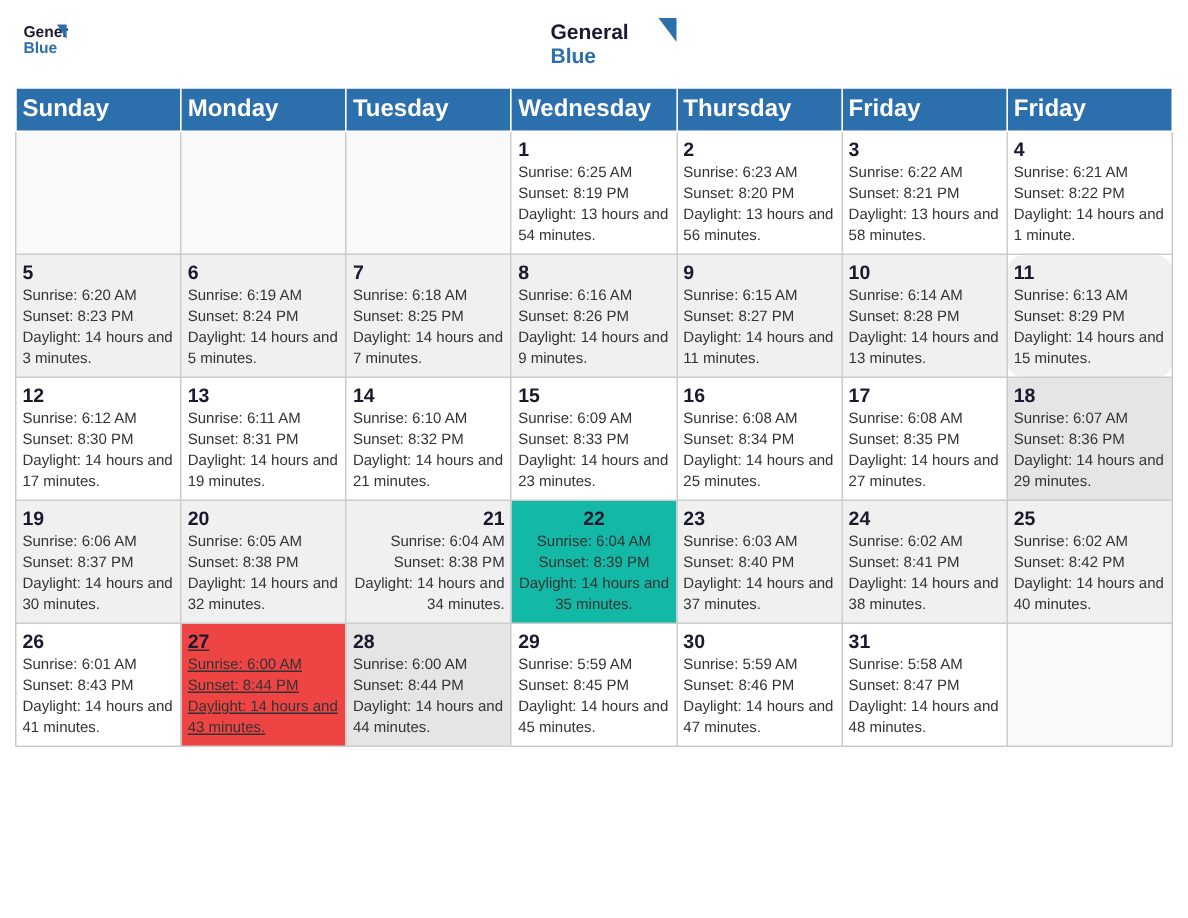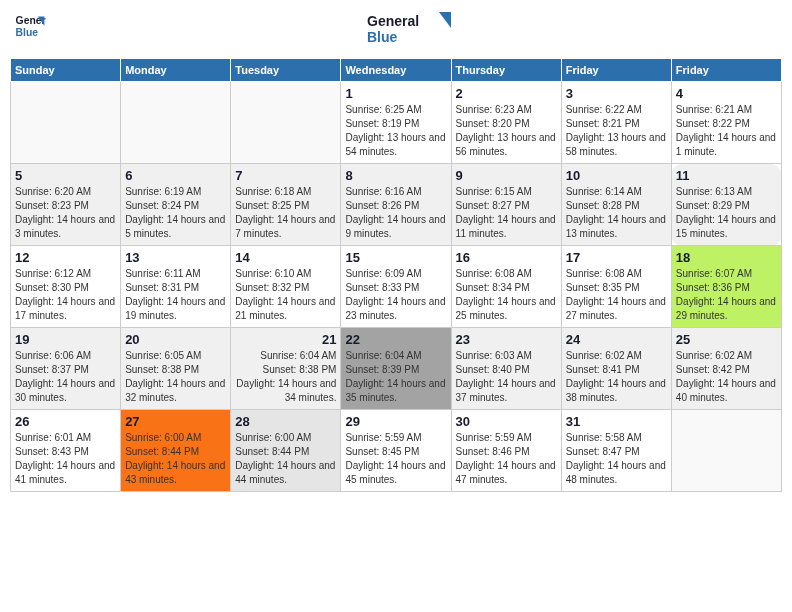--- a/index.html
+++ b/index.html
@@ -39,21 +39,21 @@
       color: #333;
     }
     table {
       width: 100%;
       border-collapse: collapse;
       table-layout: fixed;
     }
     th {
       background-color: #2c6fad;
       color: #fff;
-      font-size: 11px;
+      font-size: 16px;
       font-weight: bold;
       padding: 5px 4px;
       text-align: left;
       border: 1px solid #fff;
     }
     td {
       border: 1px solid #ccc;
       vertical-align: top;
       padding: 4px 4px;
       font-size: 10px;
@@ -190,39 +190,39 @@
           <div class="day-info">Sunrise: 6:09 AM<br>Sunset: 8:33 PM<br>Daylight: 14 hours and 23 minutes.</div>
         </td>
         <td style="background: rgb(255, 255, 255);">
           <div class="day-number">16</div>
           <div class="day-info">Sunrise: 6:08 AM<br>Sunset: 8:34 PM<br>Daylight: 14 hours and 25 minutes.</div>
         </td>
         <td style="background: rgb(255, 255, 255);">
           <div class="day-number">17</div>
           <div class="day-info">Sunrise: 6:08 AM<br>Sunset: 8:35 PM<br>Daylight: 14 hours and 27 minutes.</div>
         </td>
-        <td style="background: #bef264; margin-top: 48px;">
+        <td style="background: #e5e5e5; margin-top: 48px;">
           <div class="day-number">18</div>
           <div class="day-info">Sunrise: 6:07 AM<br>Sunset: 8:36 PM<br>Daylight: 14 hours and 29 minutes.</div>
         </td>
       </tr>
       <tr>
         <td style="background: rgb(240, 240, 240);">
           <div class="day-number">19</div>
           <div class="day-info">Sunrise: 6:06 AM<br>Sunset: 8:37 PM<br>Daylight: 14 hours and 30 minutes.</div>
         </td>
         <td style="background: rgb(240, 240, 240);">
           <div class="day-number">20</div>
           <div class="day-info">Sunrise: 6:05 AM<br>Sunset: 8:38 PM<br>Daylight: 14 hours and 32 minutes.</div>
         </td>
         <td style="background: rgb(240, 240, 240); text-align: right;">
           <div class="day-number">21</div>
           <div class="day-info">Sunrise: 6:04 AM<br>Sunset: 8:38 PM<br>Daylight: 14 hours and 34 minutes.</div>
         </td>
-        <td style="background: #a3a3a3;">
+        <td style="background: #14b8a6; text-align: center;">
           <div class="day-number">22</div>
           <div class="day-info">Sunrise: 6:04 AM<br>Sunset: 8:39 PM<br>Daylight: 14 hours and 35 minutes.</div>
         </td>
         <td style="background: rgb(240, 240, 240);">
           <div class="day-number">23</div>
           <div class="day-info">Sunrise: 6:03 AM<br>Sunset: 8:40 PM<br>Daylight: 14 hours and 37 minutes.</div>
         </td>
         <td style="background: rgb(240, 240, 240);">
           <div class="day-number">24</div>
           <div class="day-info">Sunrise: 6:02 AM<br>Sunset: 8:41 PM<br>Daylight: 14 hours and 38 minutes.</div>
@@ -230,21 +230,21 @@
         <td style="background: rgb(240, 240, 240);">
           <div class="day-number">25</div>
           <div class="day-info">Sunrise: 6:02 AM<br>Sunset: 8:42 PM<br>Daylight: 14 hours and 40 minutes.</div>
         </td>
       </tr>
       <tr>
         <td style="background: rgb(255, 255, 255);">
           <div class="day-number">26</div>
           <div class="day-info">Sunrise: 6:01 AM<br>Sunset: 8:43 PM<br>Daylight: 14 hours and 41 minutes.</div>
         </td>
-        <td style="background: #f97316;">
+        <td style="background: #ef4444; text-decoration: underline;">
           <div class="day-number">27</div>
           <div class="day-info">Sunrise: 6:00 AM<br>Sunset: 8:44 PM<br>Daylight: 14 hours and 43 minutes.</div>
         </td>
         <td style="background: #e5e5e5; margin-left: 28px;">
           <div class="day-number">28</div>
           <div class="day-info">Sunrise: 6:00 AM<br>Sunset: 8:44 PM<br>Daylight: 14 hours and 44 minutes.</div>
         </td>
         <td style="background: rgb(255, 255, 255);">
           <div class="day-number">29</div>
           <div class="day-info">Sunrise: 5:59 AM<br>Sunset: 8:45 PM<br>Daylight: 14 hours and 45 minutes.</div>

